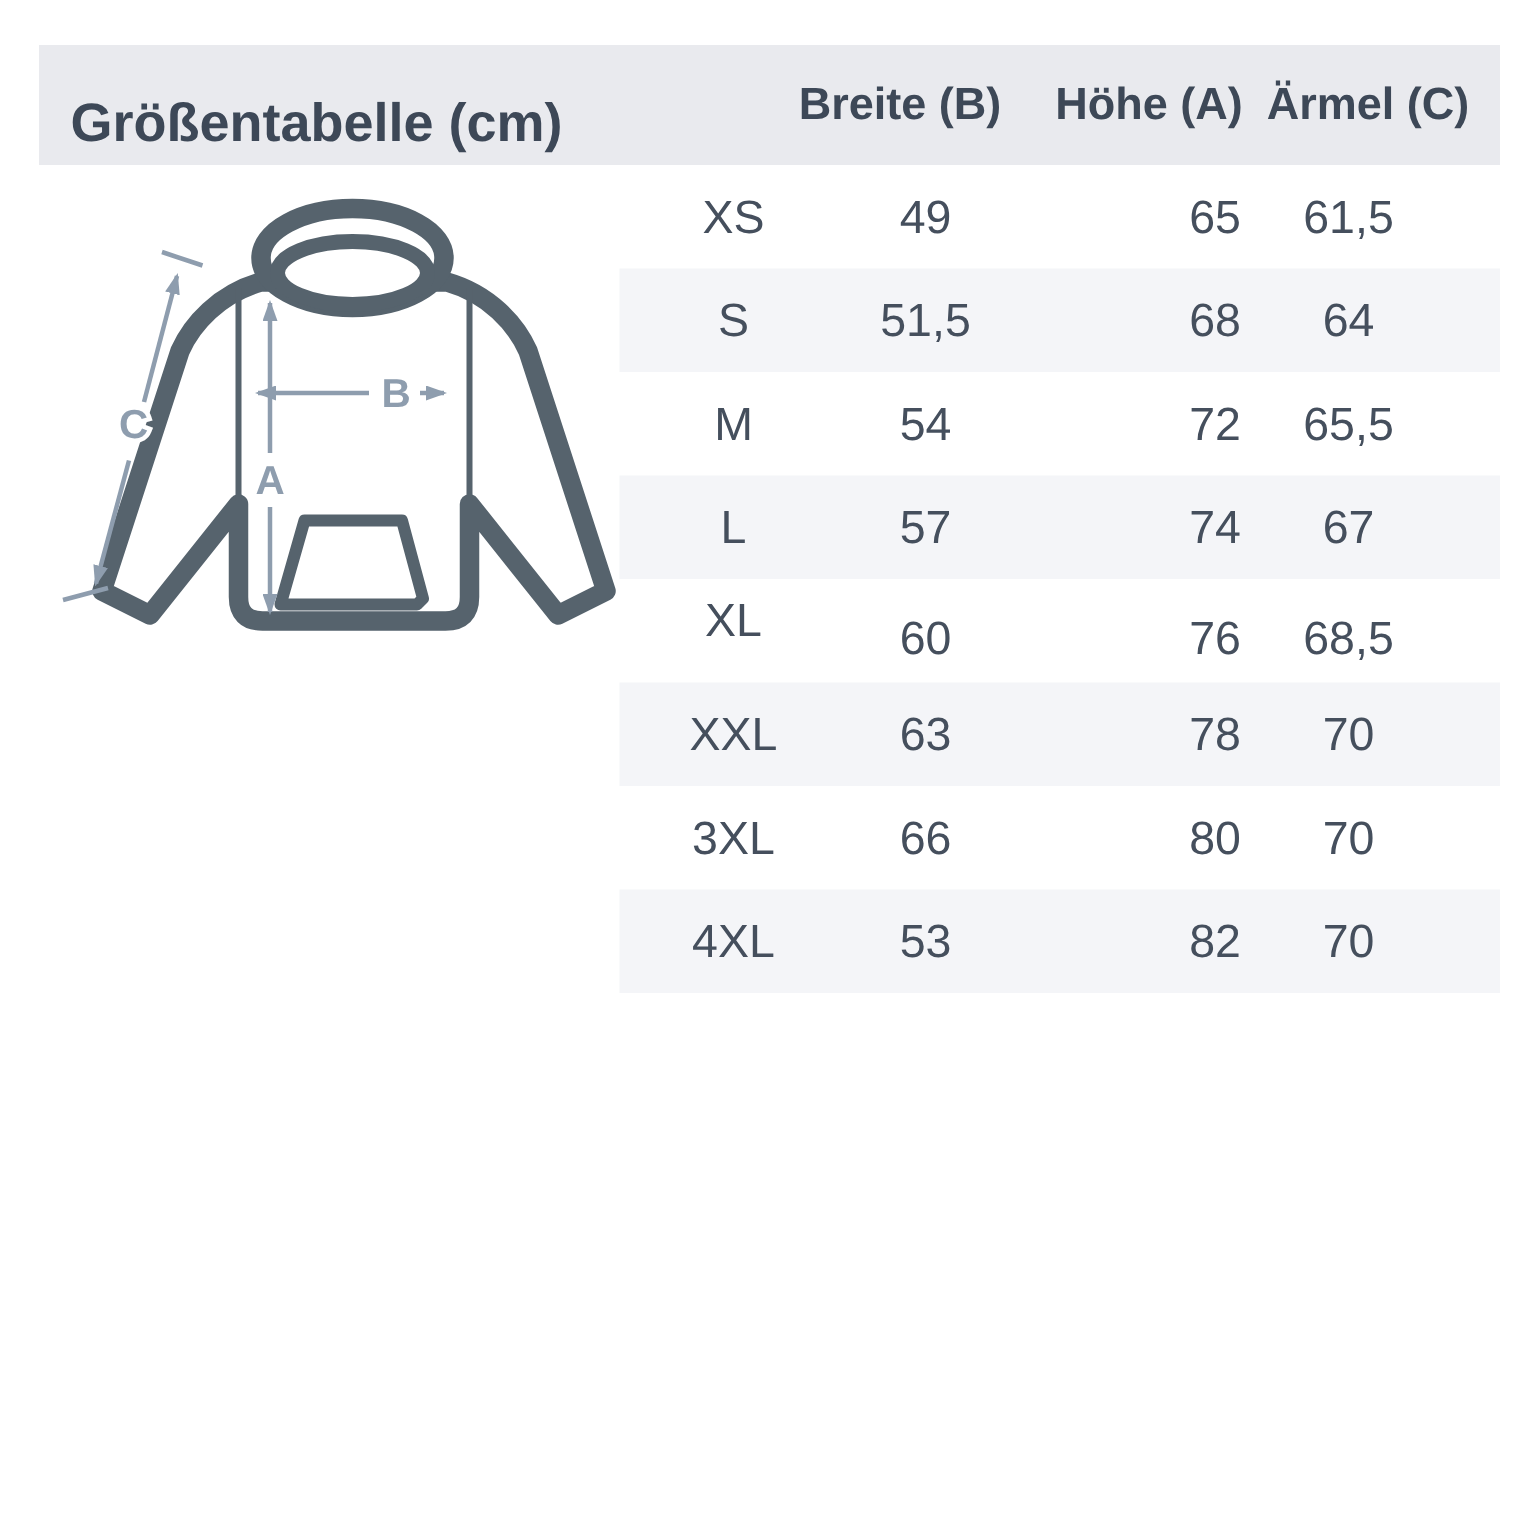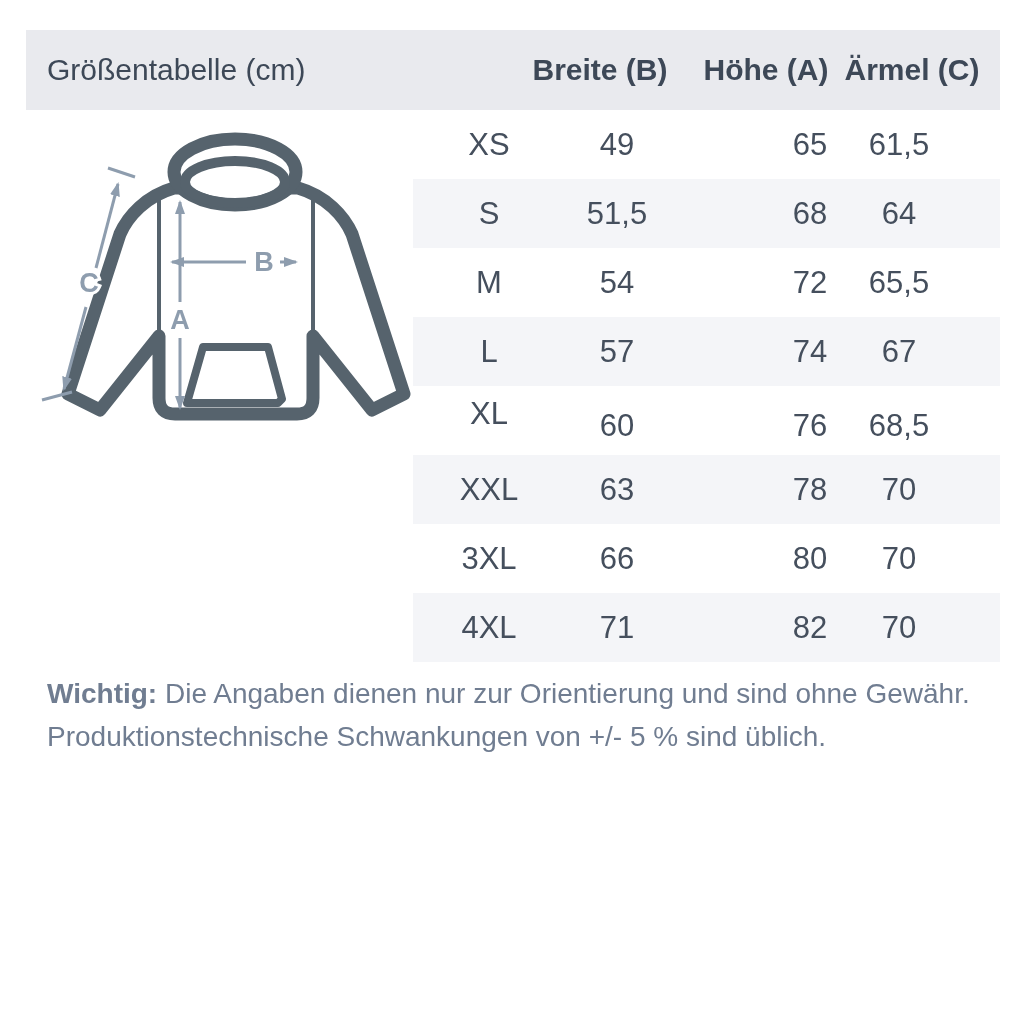--- a/index.html
+++ b/index.html
@@ -8,22 +8,22 @@
     font-family:"Liberation Sans", sans-serif;overflow:hidden;
   }
   .page{position:absolute;inset:0;}
 
   
   .band{
     position:absolute;left:26px;top:30px;width:974px;height:80px;
     background:var(--band);
   }
   .title{
-    position:absolute;left:21px;top:0;height:80px;line-height:80px;
-    font-size:30px;font-weight:400;color:var(--head);white-space:nowrap;
+    position:absolute;left:21px;top:12px;height:80px;line-height:80px;
+    font-size:36px;font-weight:700;color:var(--head);white-space:nowrap;
   }
   .col-h{
     position:absolute;top:0;height:88px;line-height:80px;
     font-size:30px;font-weight:700;color:var(--head);
     transform:translateX(-50%);white-space:nowrap;
   }
   .col-h.h1{left:574px;}
   .col-h.h2{left:740px;}
   .col-h.h3{left:886px;}
 
@@ -153,24 +153,20 @@
         <span class="cell c-c num">70</span>
       </div>
       <div class="row">
         <span class="cell c-size">3XL</span>
         <span class="cell c-b num">66</span>
         <span class="cell c-a num">80</span>
         <span class="cell c-c num">70</span>
       </div>
       <div class="row stripe">
         <span class="cell c-size">4XL</span>
-        <span class="cell c-b num">71</span>
+        <span class="cell c-b num">53</span>
         <span class="cell c-a num">82</span>
         <span class="cell c-c num">70</span>
       </div>
     </div>
 
-  <div class="footer">
-    <span class="b">Wichtig:</span><span> Die Angaben dienen nur zur Orientierung und sind ohne Gewähr.</span>
-    <span class="line2">Produktionstechnische Schwankungen von +/- 5 % sind üblich.</span>
-  </div>
 
 </div>
 
 </body></html>

